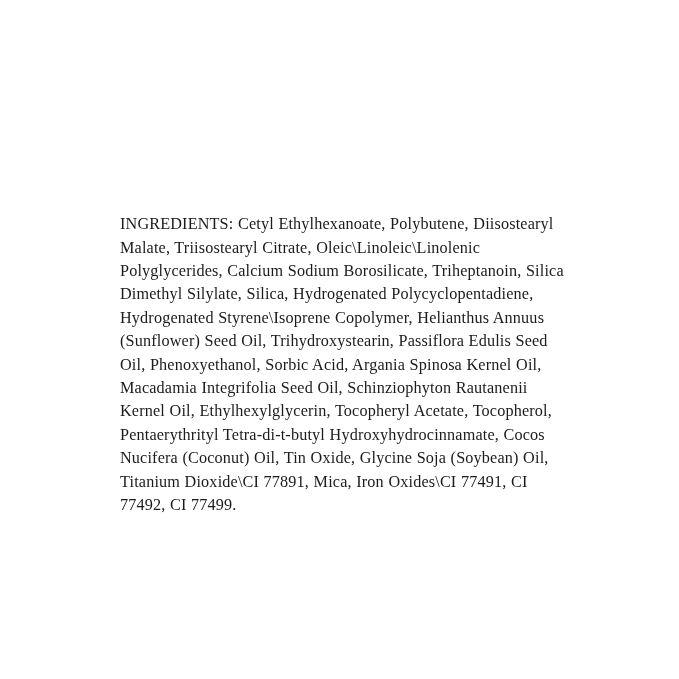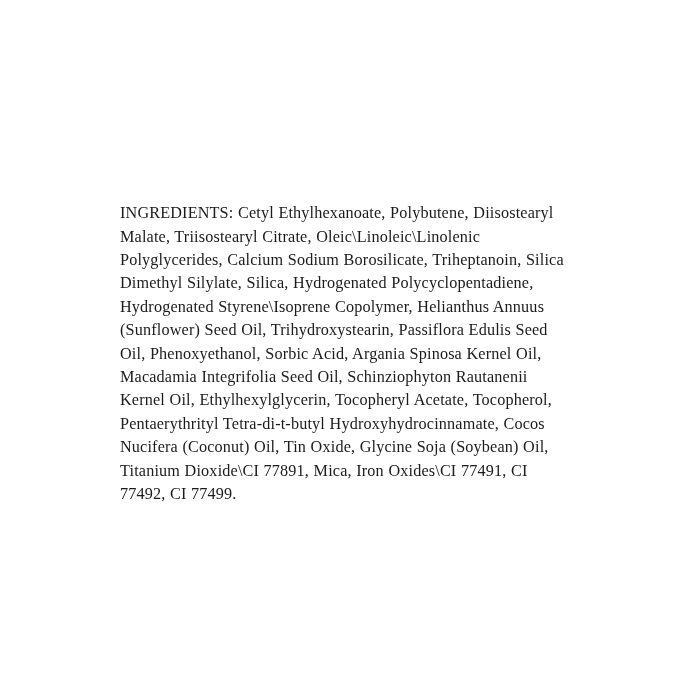--- a/index.html
+++ b/index.html
@@ -16,21 +16,21 @@
   }
   .page {
     position: relative;
     width: 679px;
     height: 679px;
     box-sizing: border-box;
   }
   .ingredients-block {
     position: absolute;
     left: 120px;
-    top: 186px;
+    top: 197px;
     width: 446px;
     font-size: 16.2px;
     line-height: 23.4px;
     text-align: left;
     color: #1b1b1b;
     letter-spacing: 0.01em;
     word-spacing: 0.02em;
   }
 </style>
 </head>

